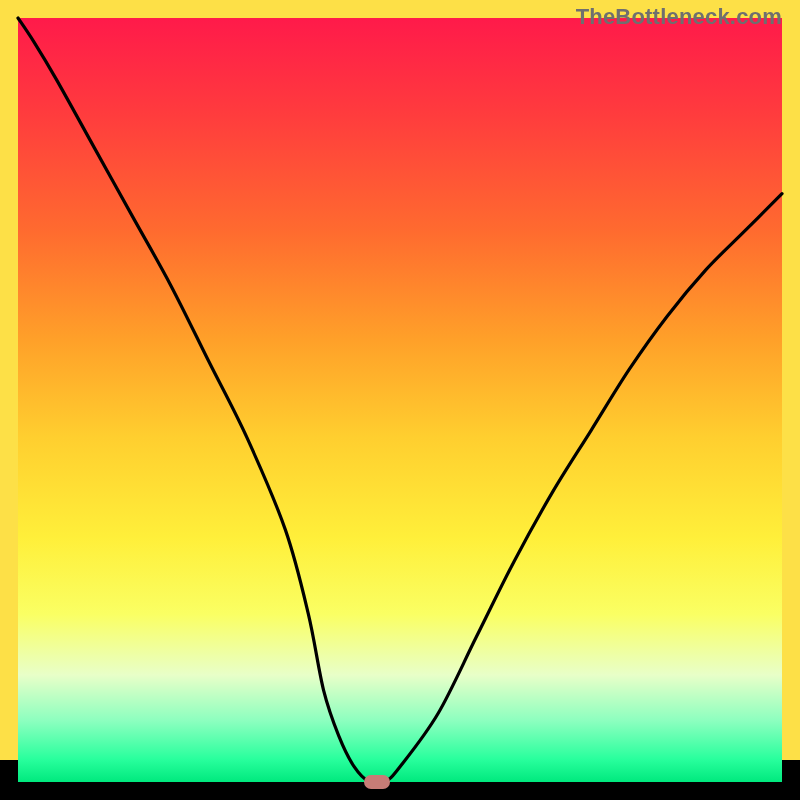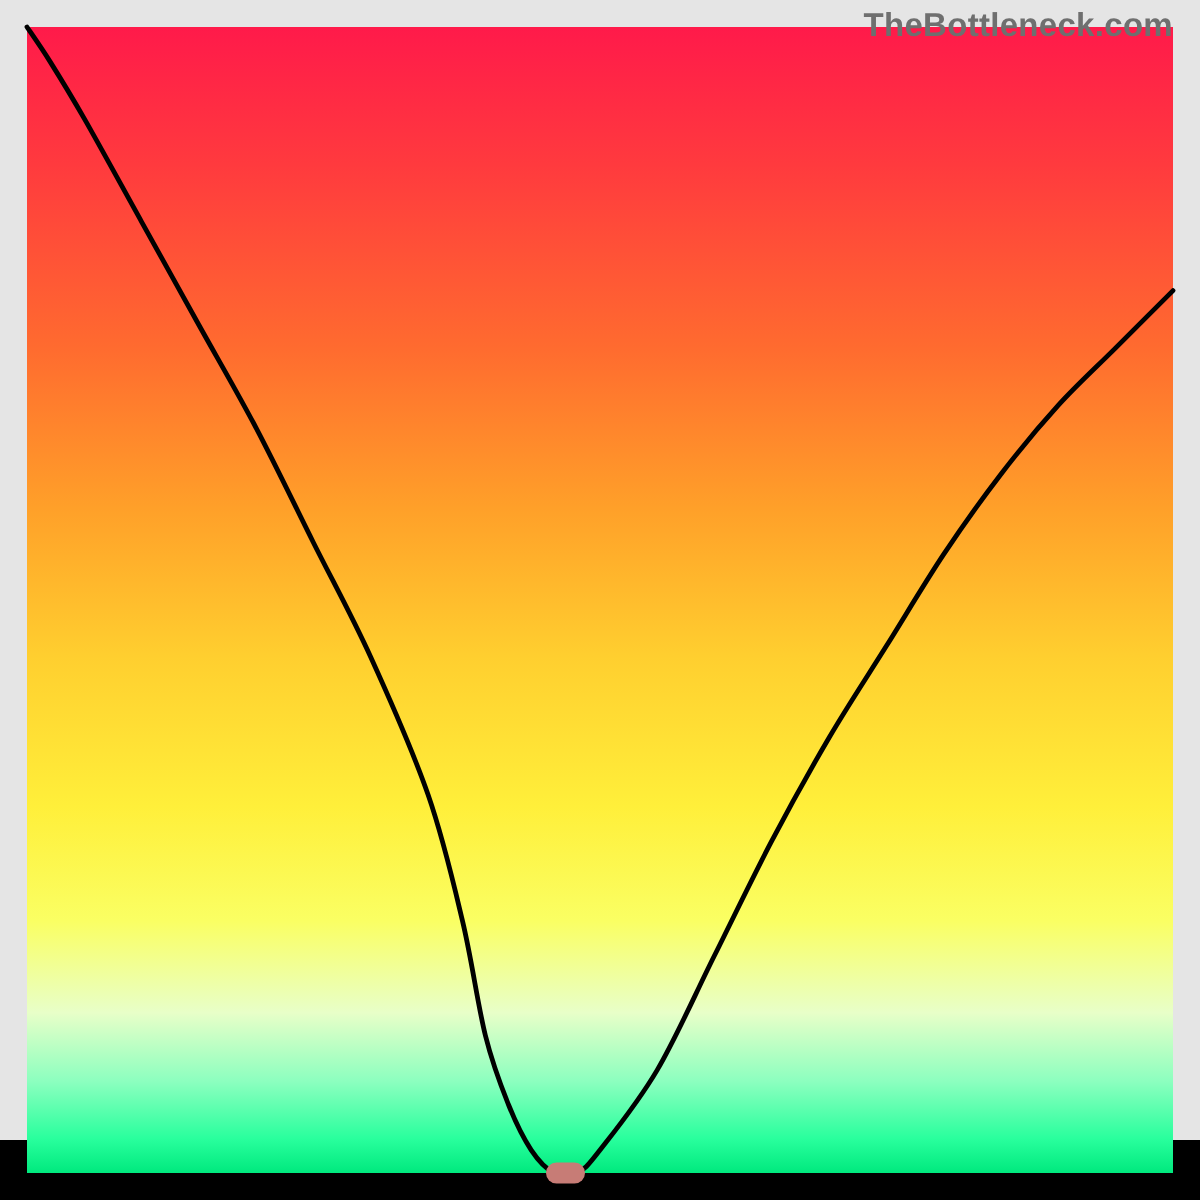--- a/index.html
+++ b/index.html
@@ -8,21 +8,21 @@
     width: 800px;
     height: 800px;
     overflow: hidden;
     background: #000;
     font-family: Arial, Helvetica, sans-serif;
   }
   .frame {
     position: relative;
     width: 800px;
     height: 760px;
-    background: #e5e5e5;
+    background: #fde047;
   }
   .plot-area {
     position: absolute;
     left: 18px;
     top: 18px;
     width: 764px;
     height: 764px;
     background: linear-gradient(
       to bottom,
       #ff1a4a 0%,

